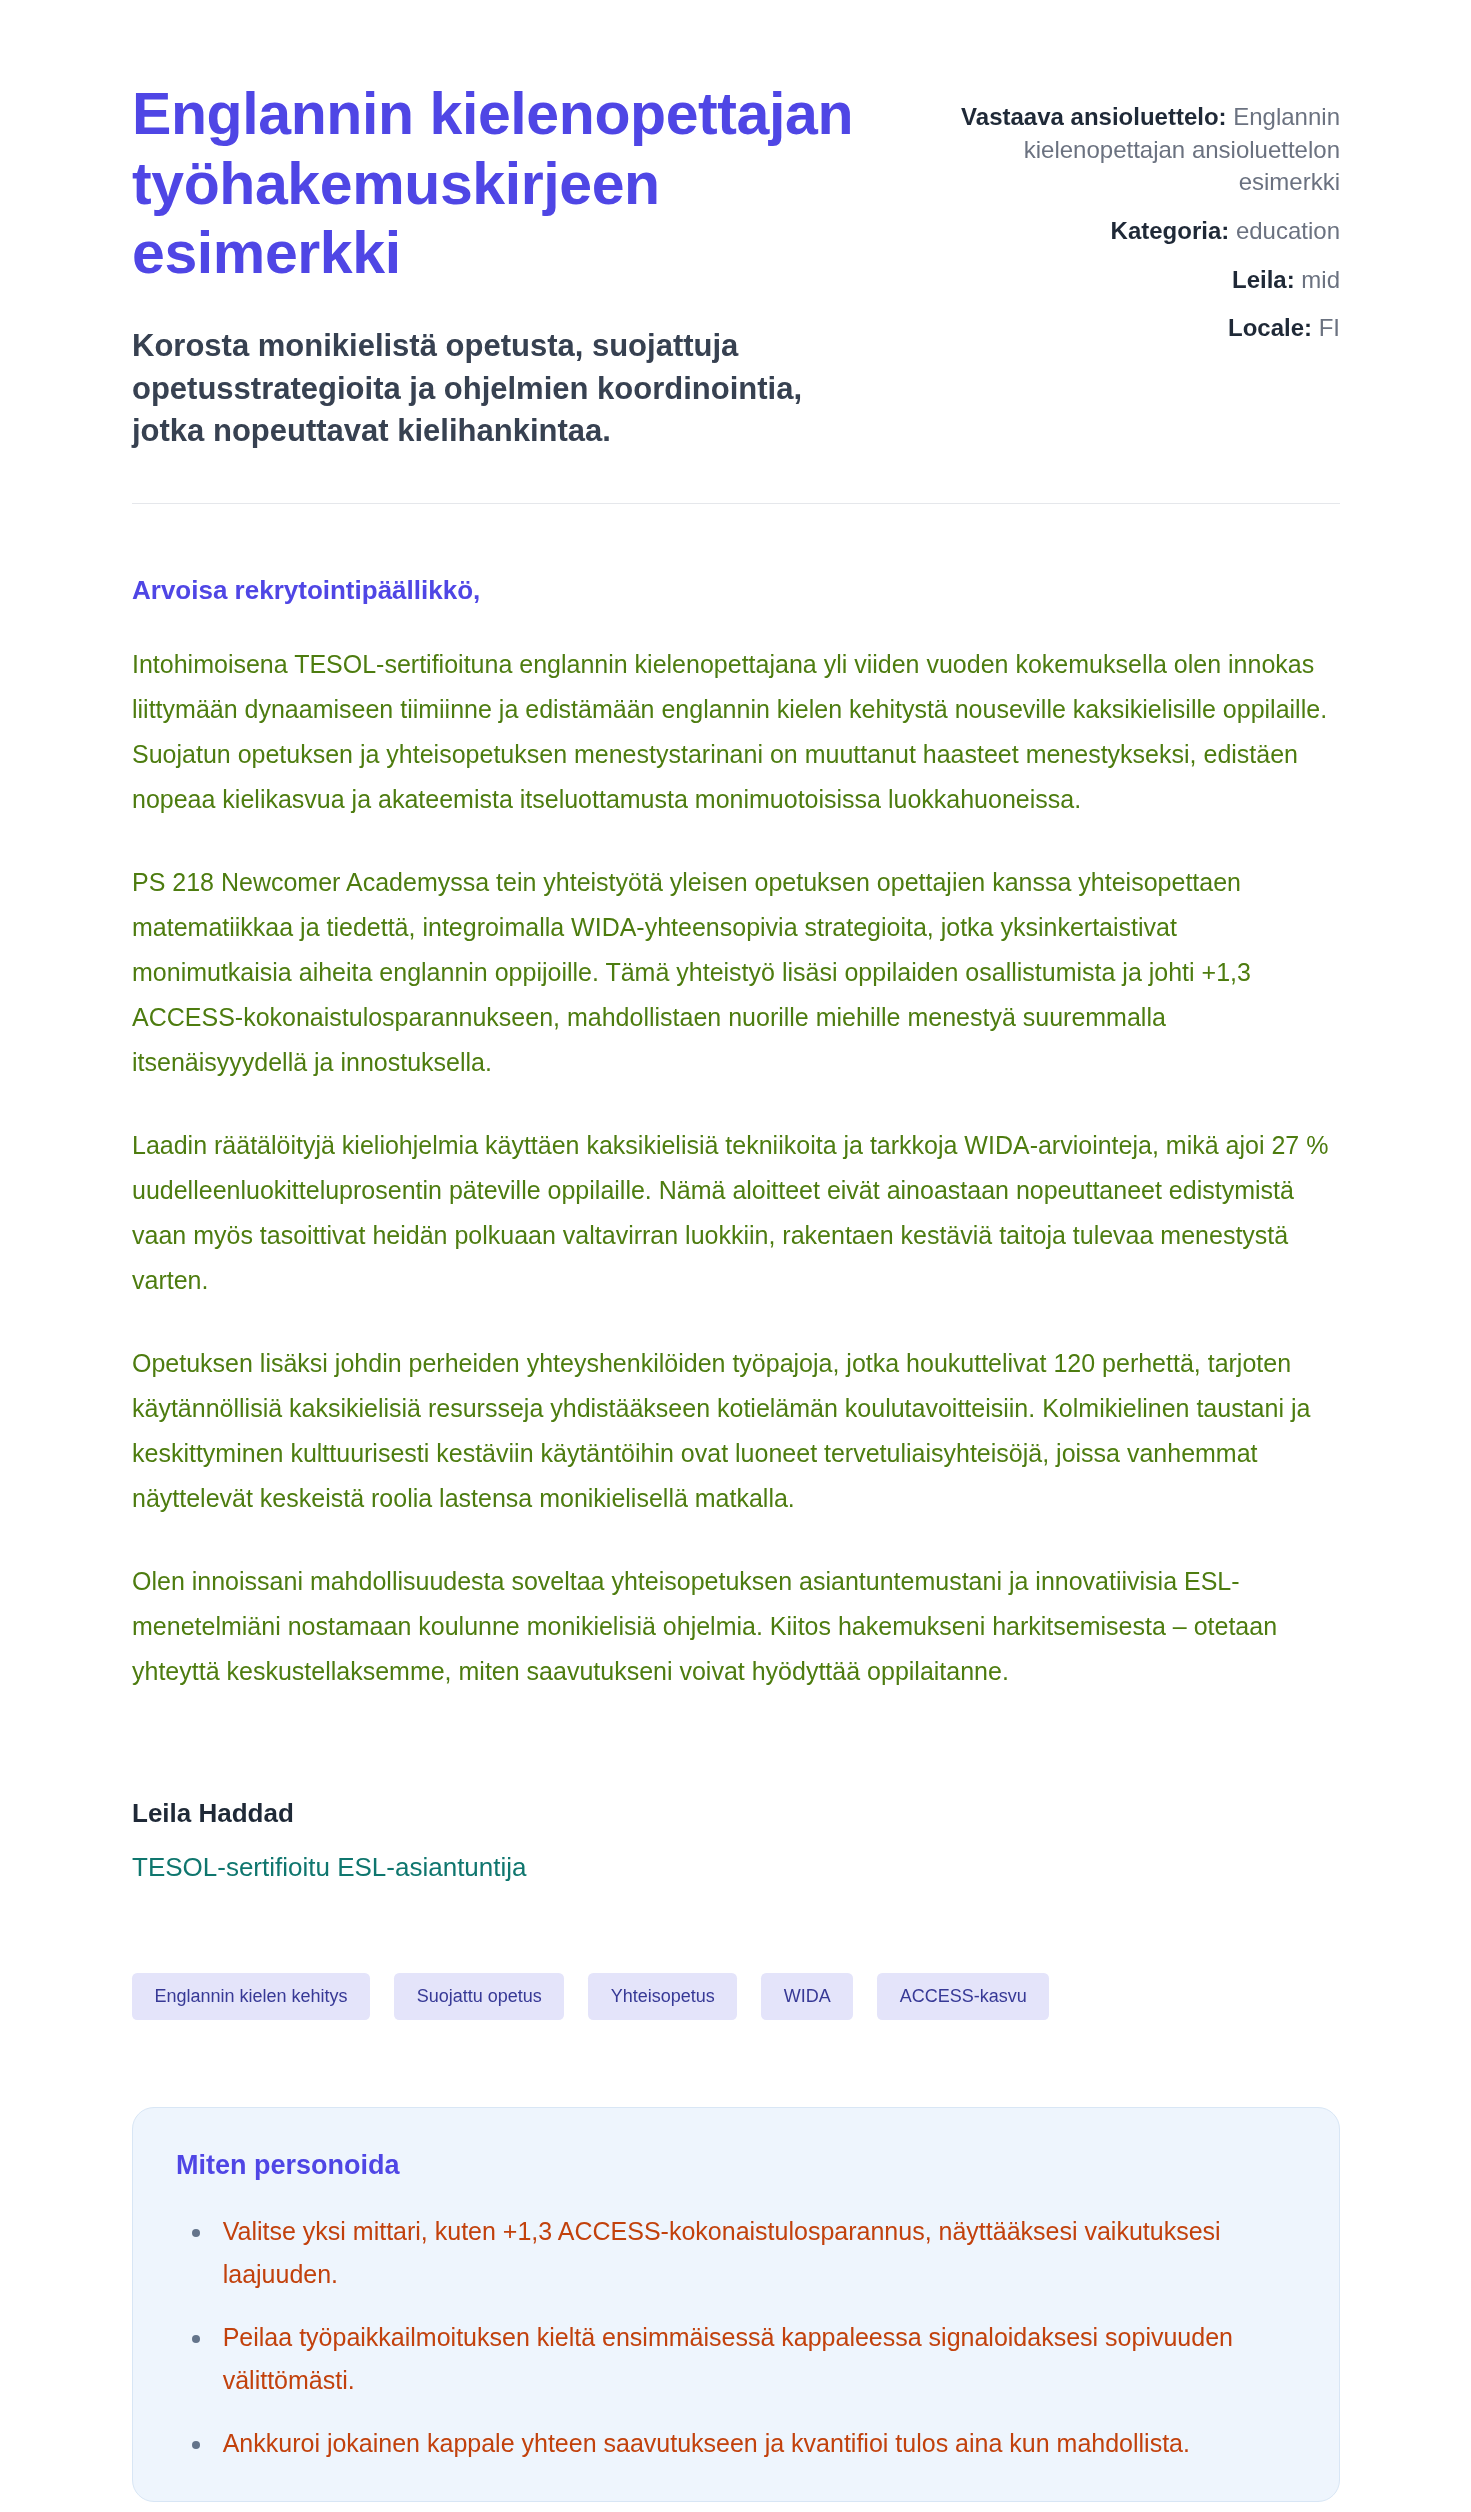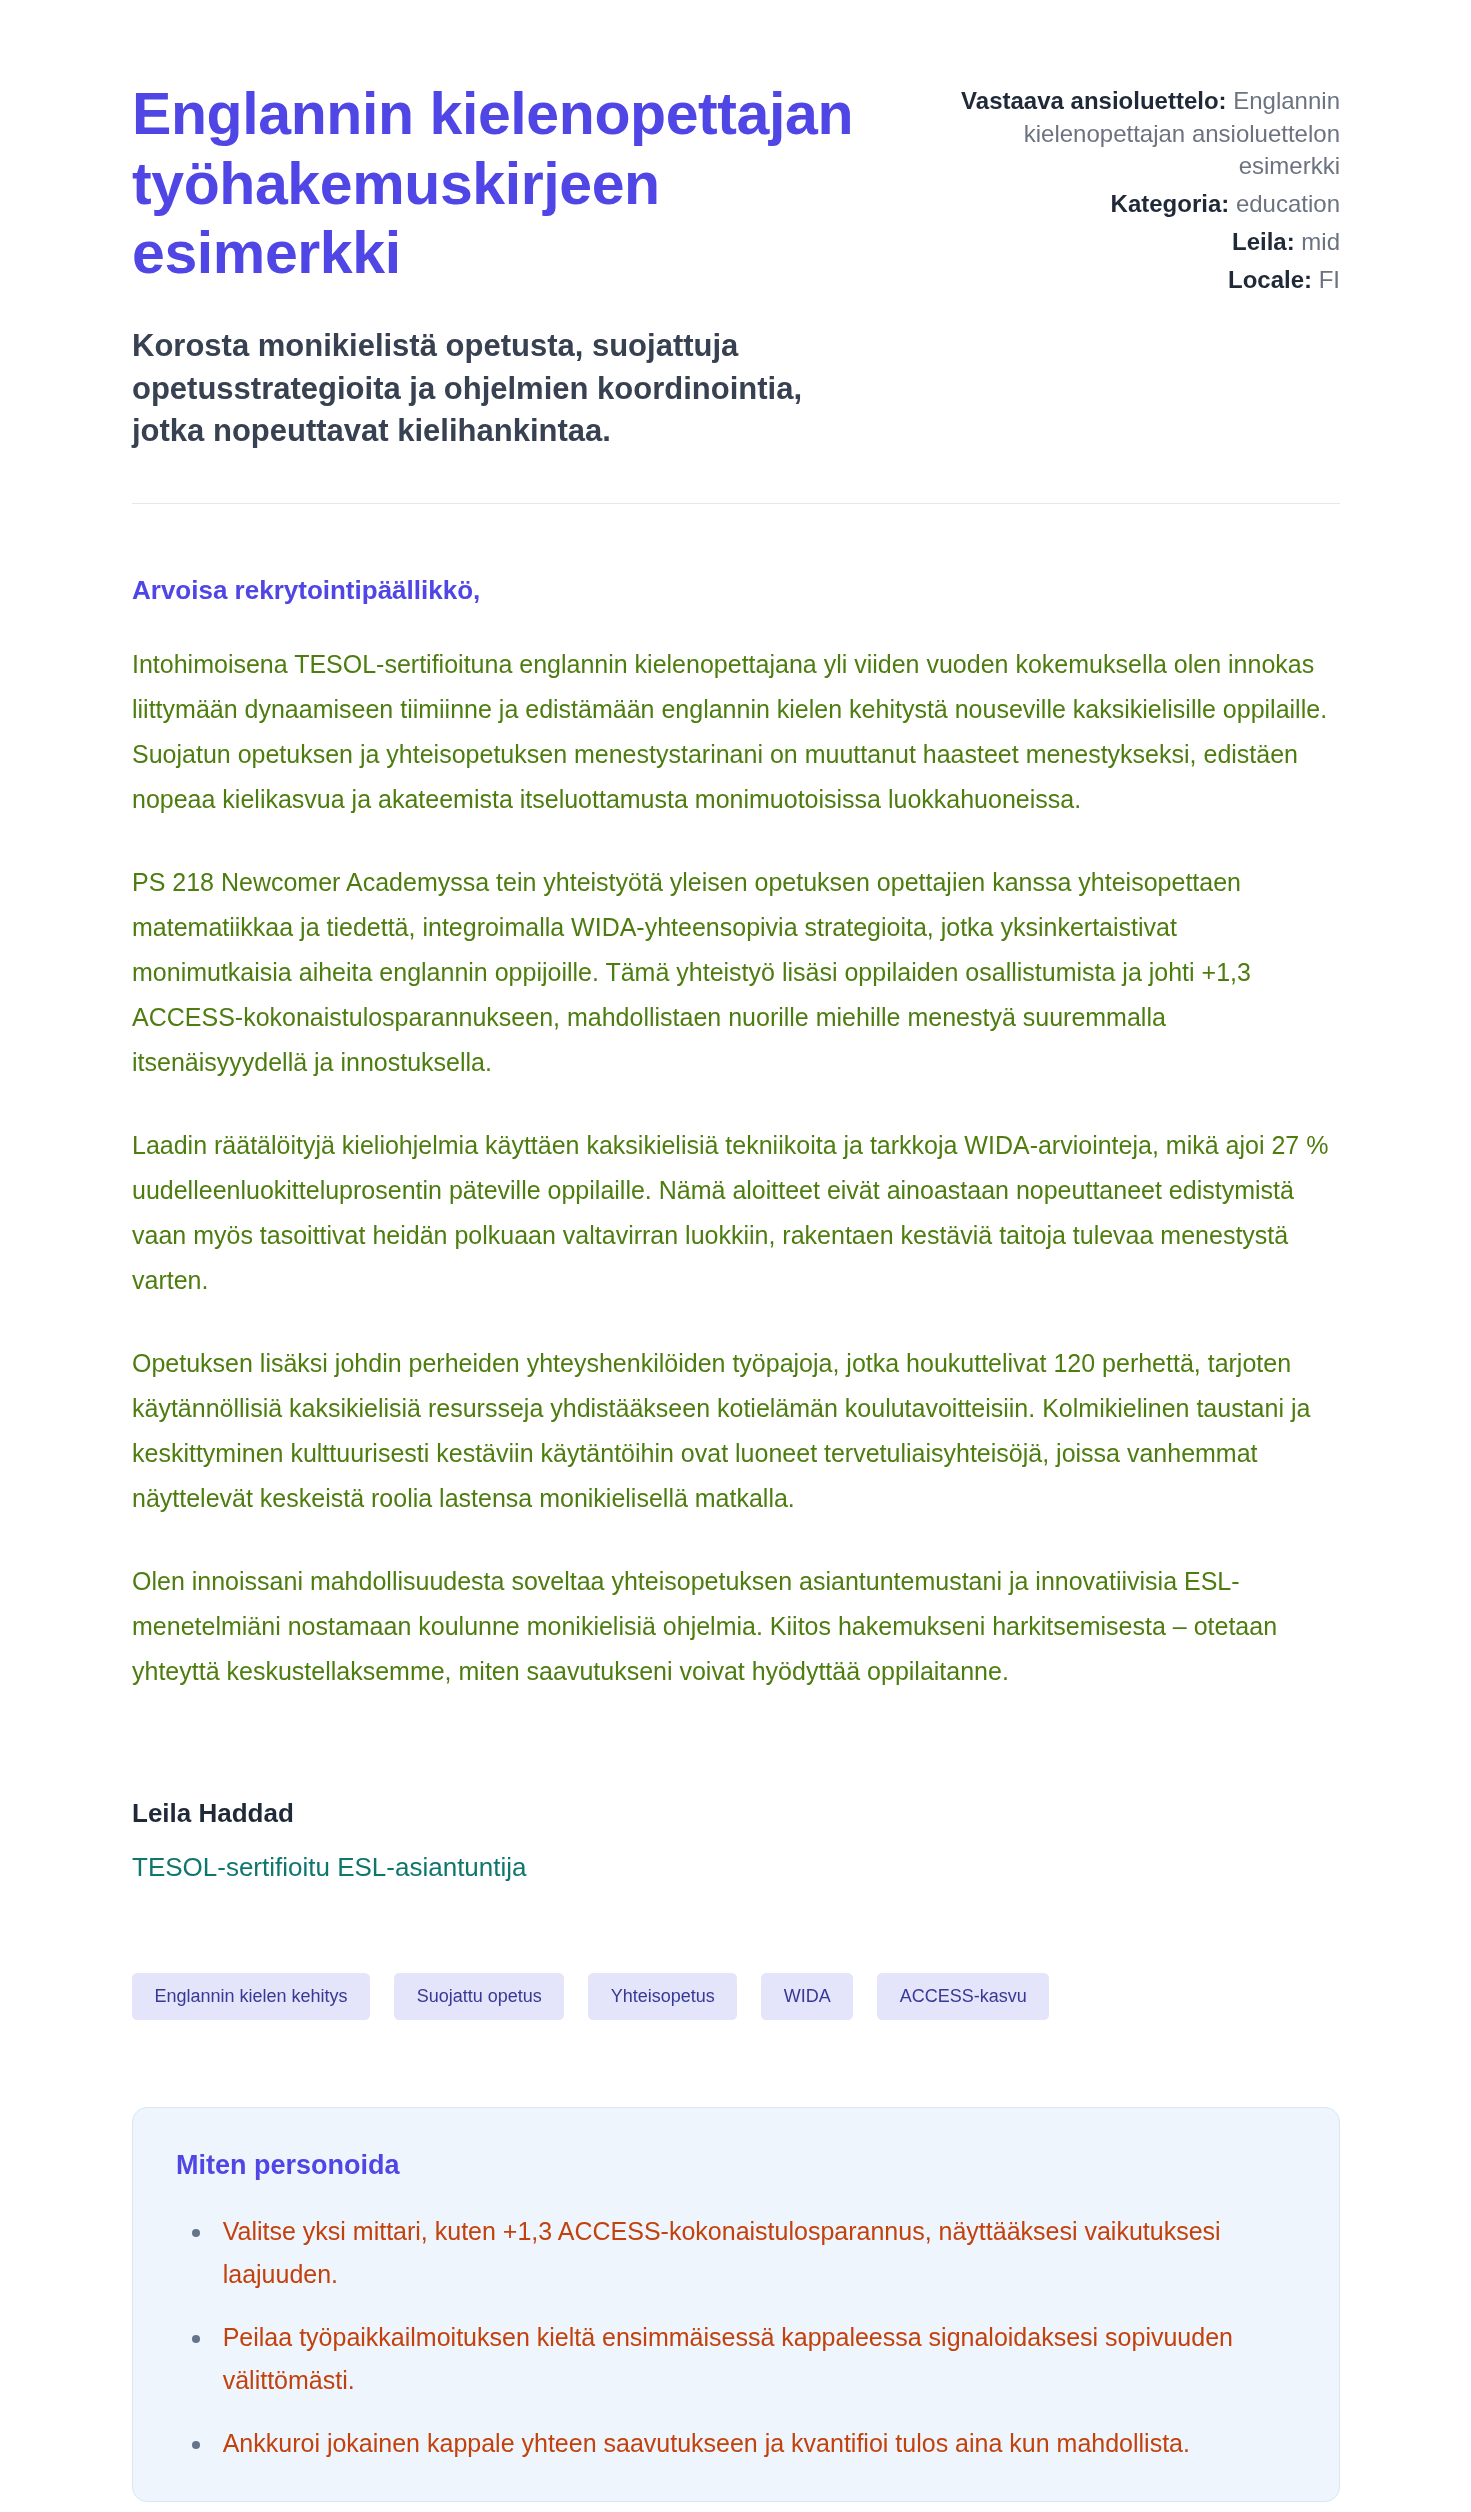--- a/index.html
+++ b/index.html
@@ -41,21 +41,21 @@
     color: #374151;
   }
   .meta {
     flex: 0 0 398px;
     max-width: 398px;
     text-align: right;
     font-size: 24px;
     line-height: 1.36;
     padding-top: 5.2px;
   }
-  .meta-row { margin-bottom: 5.2px; }
+  .meta-row { margin-bottom: 5.2px; margin-top: 16px; }
   .meta-label { font-weight: 700; color: #1f2937; }
   .meta-value { font-weight: 400; color: #6b7280; }
 
   .divider {
     border: none;
     border-top: 1.7px solid #e5e7eb;
     margin-top: 50px;
   }
 
   
@@ -102,21 +102,21 @@
     padding: 14.7px 22.5px;
     border-radius: 5.2px;
     white-space: nowrap;
   }
 
   
   .callout {
     margin-top: 87px;
     background: #eef5fd;
     border: 1.7px solid #d8e6f5;
-    border-radius: 15px;
+    border-radius: 22px;
     padding: 42px 43px 36px 43px;
   }
   .callout-title {
     font-size: 27px;
     font-weight: 700;
     color: #4f46e5;
     margin-bottom: 29px;
   }
   .callout-list {
     list-style: disc outside;

